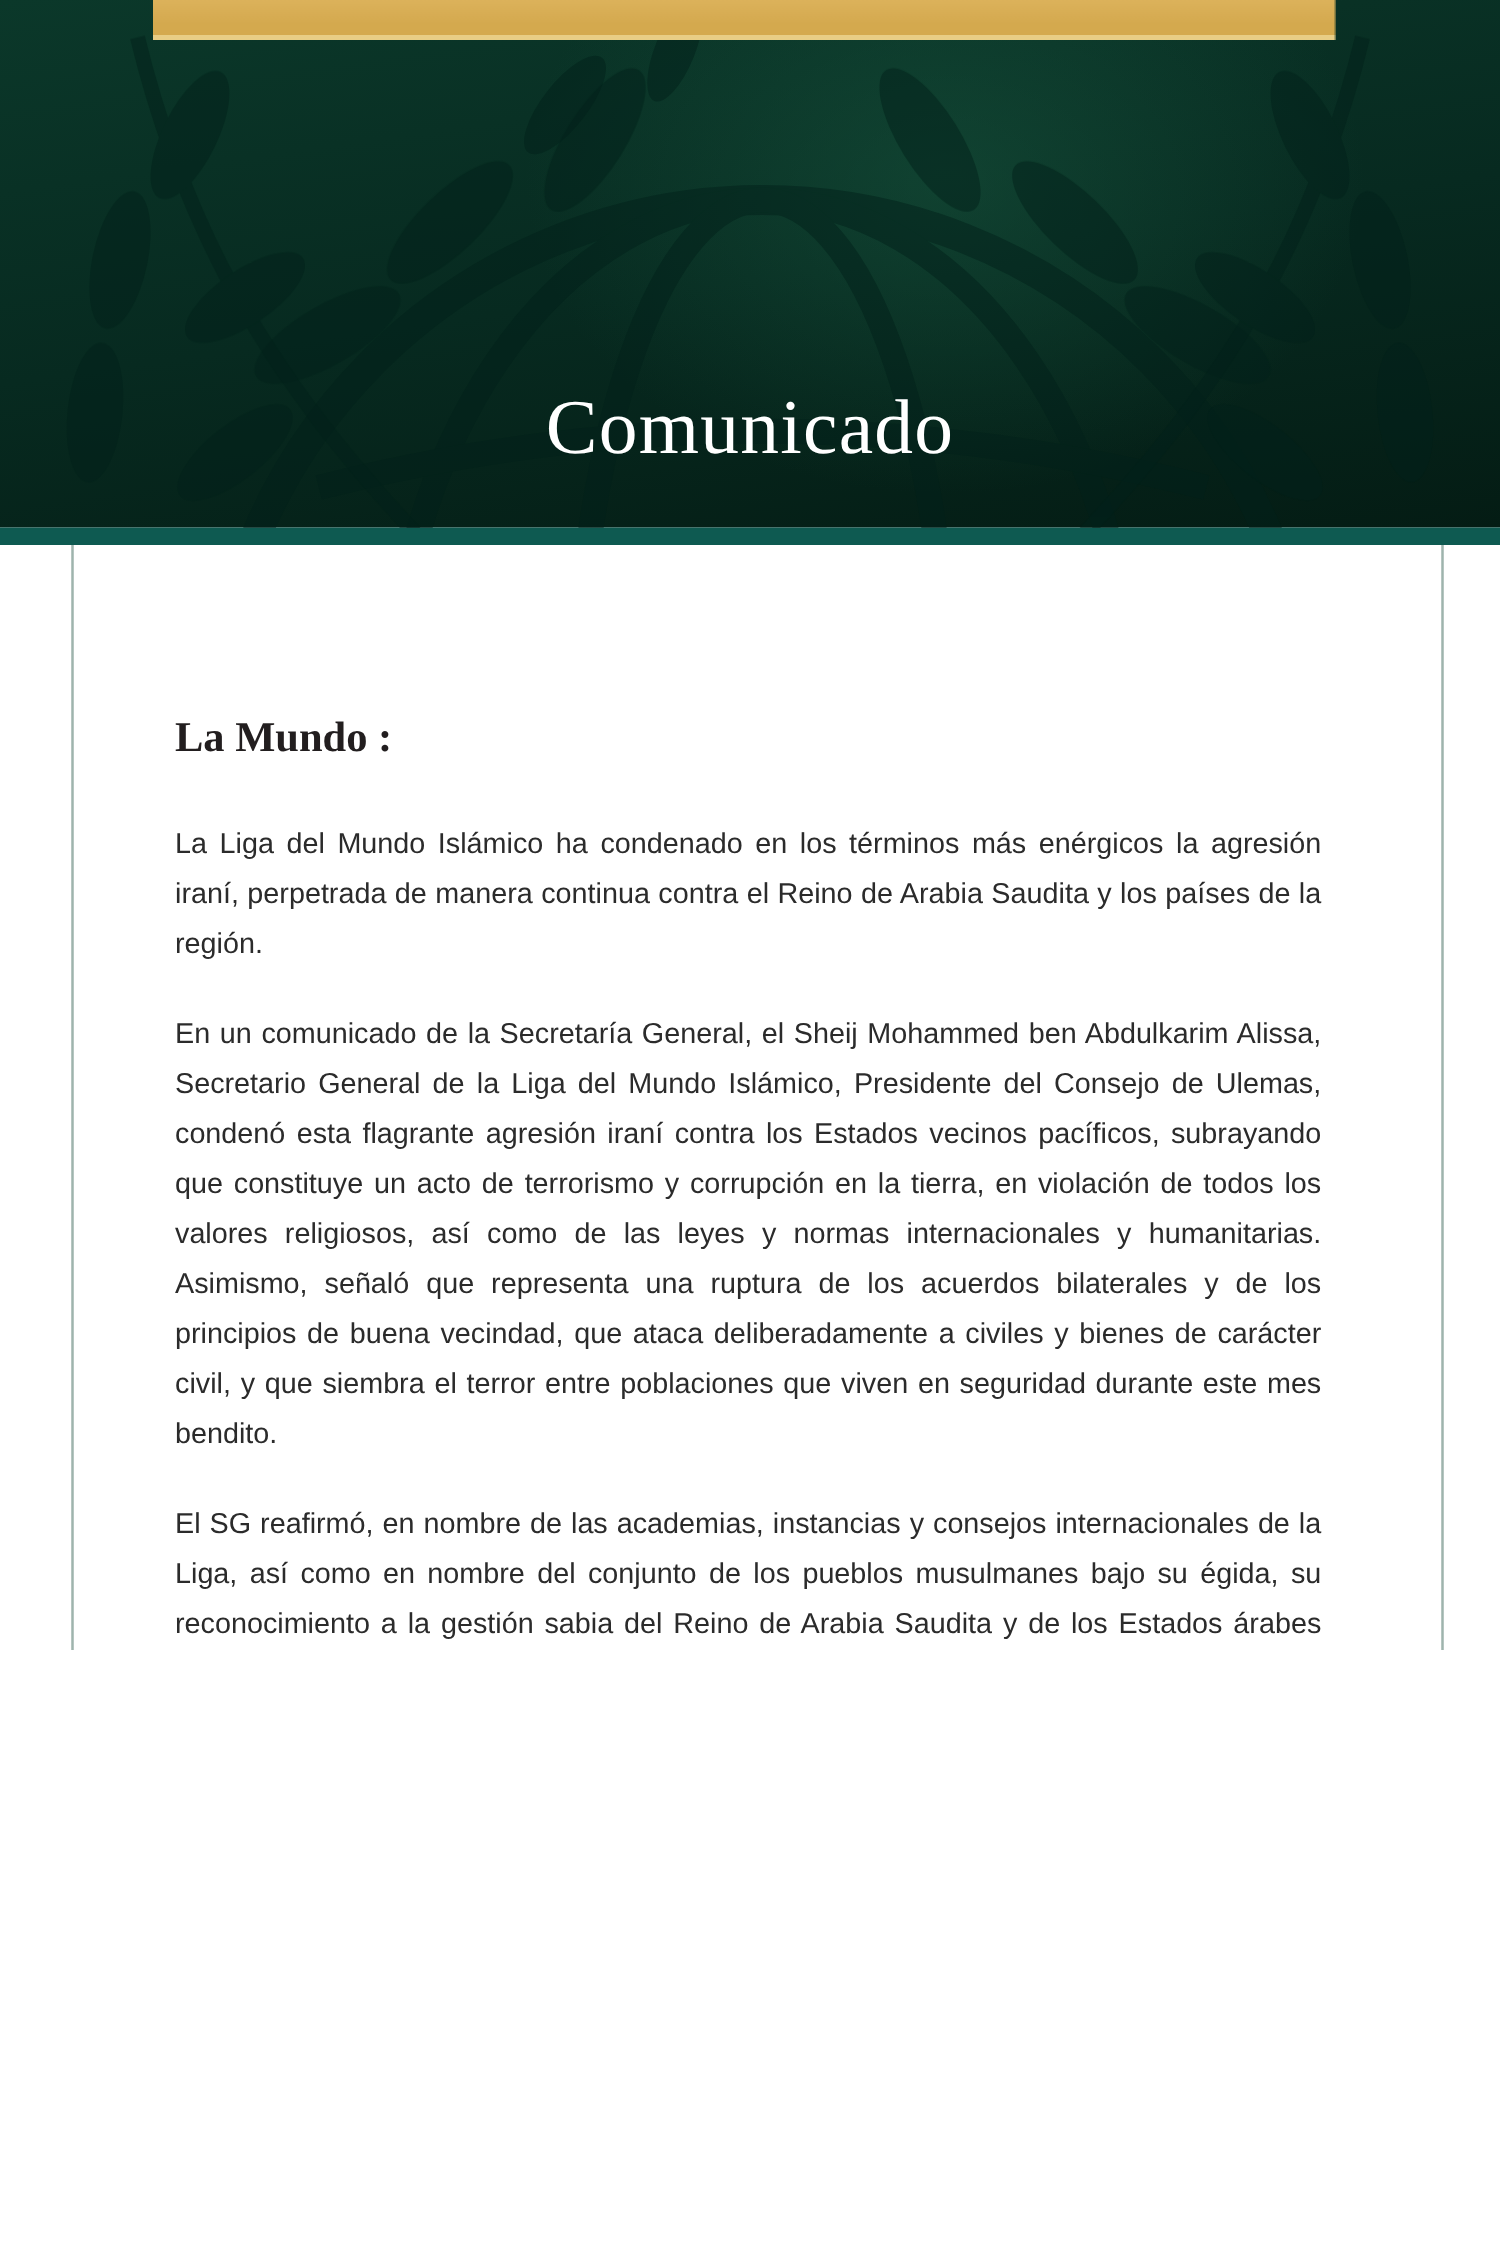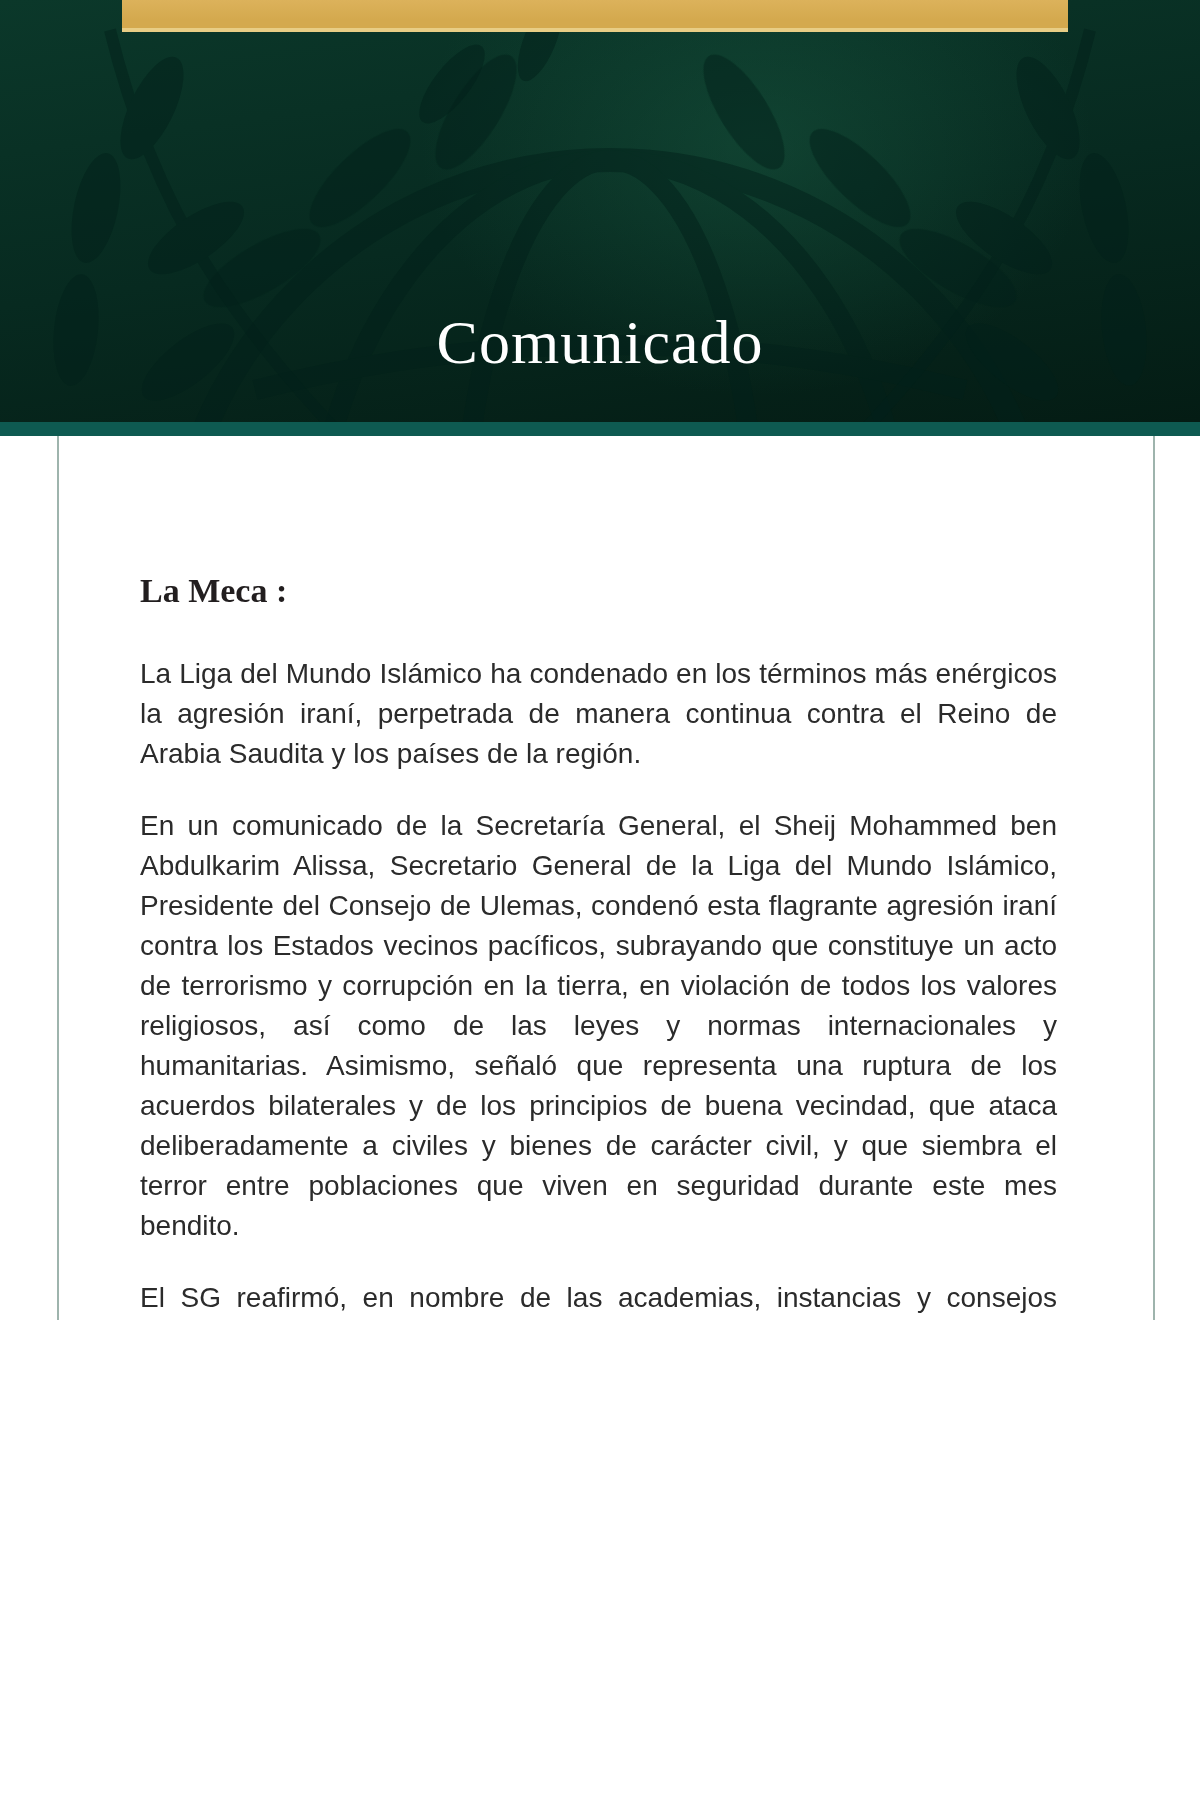--- a/index.html
+++ b/index.html
@@ -60,21 +60,21 @@
     margin:134px 0 0 0;
     font-family:"Liberation Serif",serif;
     font-weight:700;
     font-size:34px;
     line-height:42px;
     color:var(--heading-text);
   }
   .content p{
     margin:0;
     margin-top:32px;
-    font-size:28px;
+    font-size:23px;
     line-height:40px;
     text-align:justify;
     color:var(--body-text);
   }
   .content p.first{margin-top:42px;}
 
   
   .logo-block{
     margin-top:80px;
     display:flex;
@@ -158,21 +158,21 @@
     <div class="hero-title">Comunicado</div>
   </div>
 
   <div class="teal-divider"></div>
 
   <div class="side-rule left"></div>
   <div class="side-rule right"></div>
 
   <div class="content">
 
-    <h2 class="location-heading">La Meca :</h2>
+    <h2 class="location-heading">La Mundo :</h2>
 
     <p class="first">La Liga del Mundo Islámico ha condenado en los términos más enérgicos la agresión iraní, perpetrada de manera continua contra el Reino de Arabia Saudita y los países de la región.</p>
 
     <p>En un comunicado de la Secretaría General, el Sheij Mohammed ben Abdulkarim Alissa, Secretario General de la Liga del Mundo Islámico, Presidente del Consejo de Ulemas, condenó esta flagrante agresión iraní contra los Estados vecinos pacíficos, subrayando que constituye un acto de terrorismo y corrupción en la tierra, en violación de todos los valores religiosos, así como de las leyes y normas internacionales y humanitarias. Asimismo, señaló que representa una ruptura de los acuerdos bilaterales y de los principios de buena vecindad, que ataca deliberadamente a civiles y bienes de carácter civil, y que siembra el terror entre poblaciones que viven en seguridad durante este mes bendito.</p>
 
     <p>El SG reafirmó, en nombre de las academias, instancias y consejos internacionales de la Liga, así como en nombre del conjunto de los pueblos musulmanes bajo su égida, su reconocimiento a la gestión sabia del Reino de Arabia Saudita y de los Estados árabes afectados por esta peligrosa deriva iraní, su firme compromiso con la protección de sus territorios y de sus ciudadanos, así como su determinación de preservar la seguridad y la estabilidad de la región para evitar los riesgos de una escalada del conflicto y sus consecuencias.</p>
 
     <div class="logo-block">
 
       <div class="logo-text-col">

